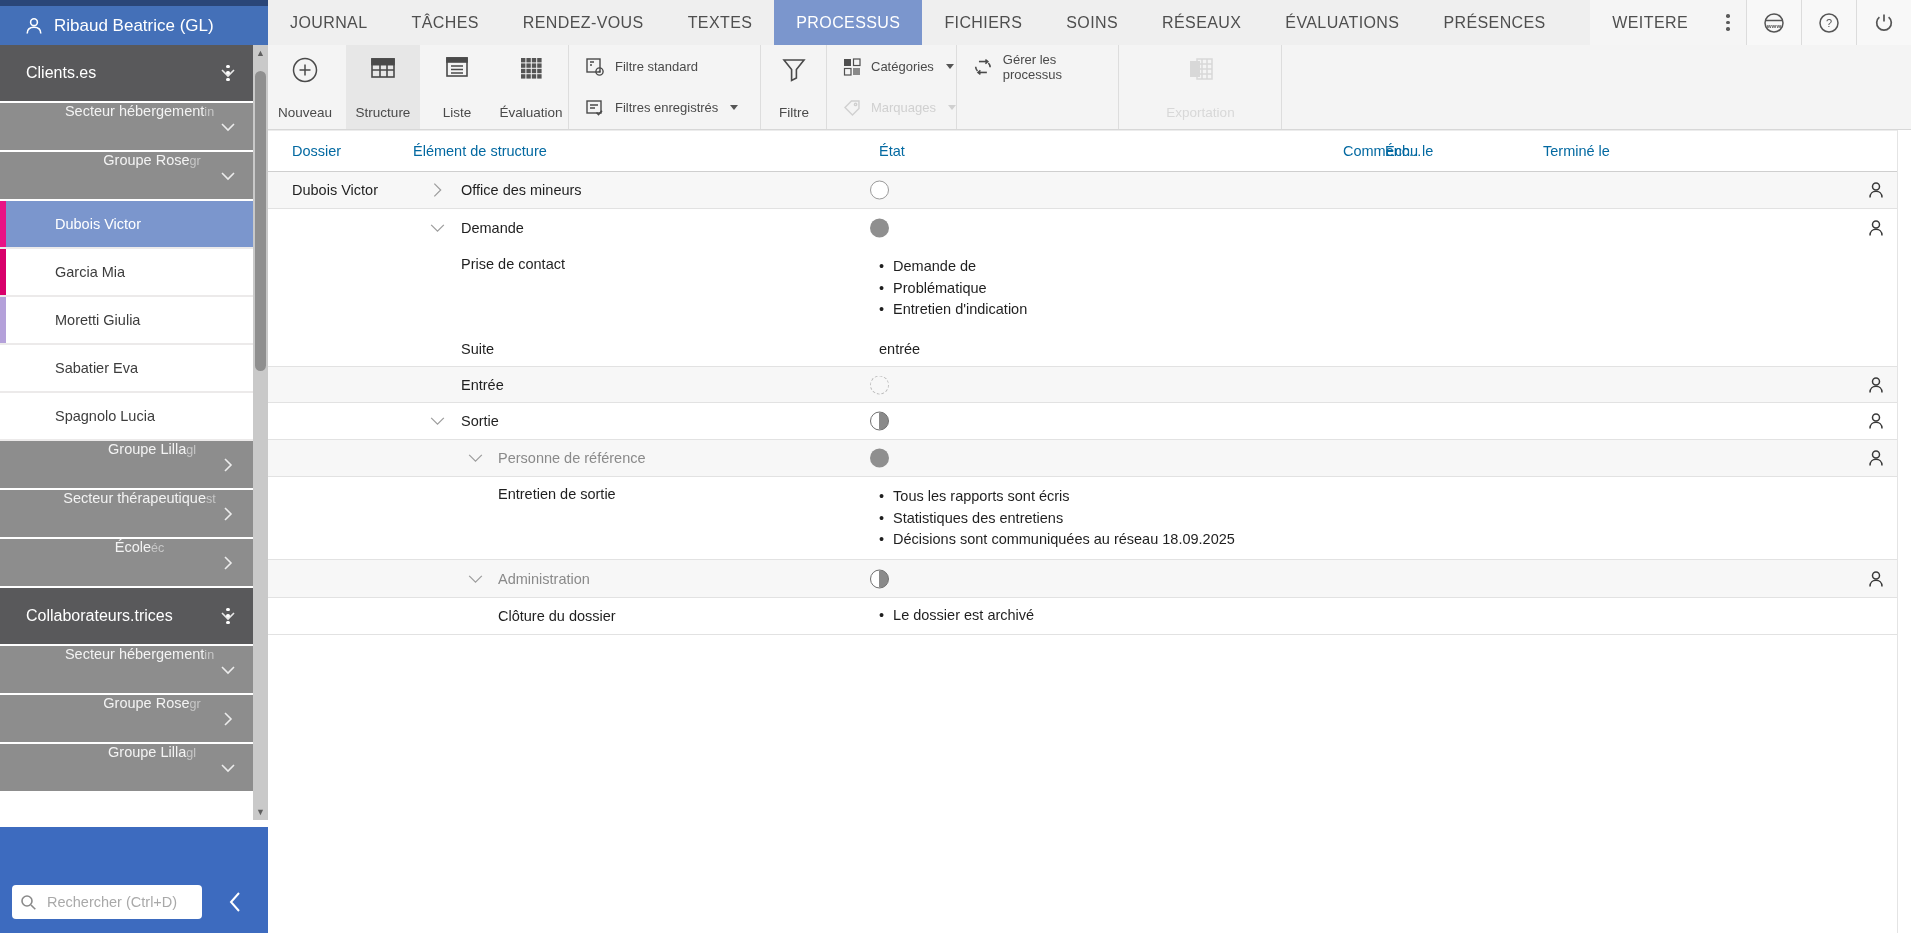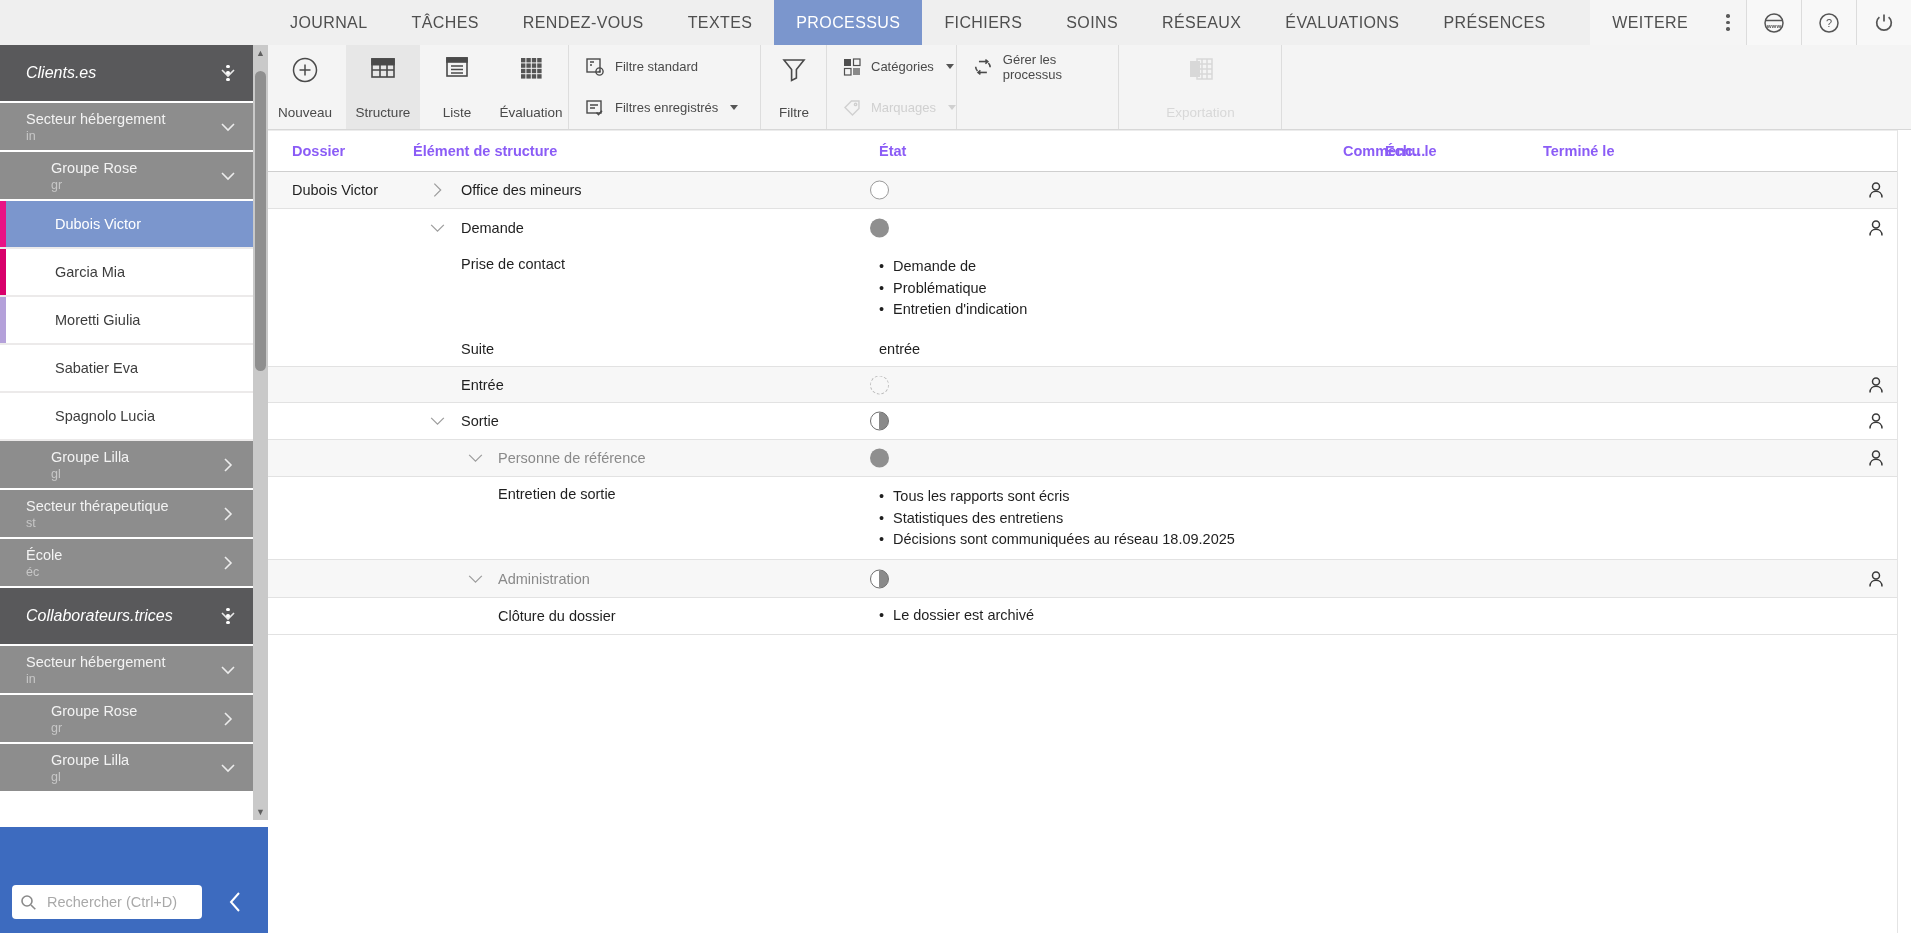--- a/index.html
+++ b/index.html
@@ -17,24 +17,24 @@
   .tab.active{background:#7b96cd;color:#fff;}
   .top-right{position:absolute;right:0;top:0;height:45px;display:flex;align-items:stretch;background:#f5f5f5;}
   .kebab{display:flex;flex-direction:column;justify-content:center;align-items:center;gap:3px;width:36px;cursor:pointer;}
   .kebab i{width:3.5px;height:3.5px;border-radius:50%;background:#5a5a5a;}
   .icon-btn{width:54px;display:flex;align-items:center;justify-content:center;border-left:1px solid #dcdcdc;cursor:pointer;background:#f8f8f8;}
 
   
   .sidebar{position:absolute;left:0;top:45px;width:268px;height:888px;background:#fff;}
   .sb-list{position:absolute;left:0;top:0;width:253px;}
   .sb-header{height:56px;background:#59595b;color:#fff;display:flex;align-items:center;
-             padding:0 12px 0 26px;font-size:16px;margin-bottom:2px;cursor:pointer;font-style:italic;}
+             padding:0 12px 0 26px;font-size:16px;margin-bottom:2px;cursor:pointer;}
   .sb-header .lbl{flex:1;}
   .sb-group{height:47px;background:#8d8d8d;color:#fff;margin-bottom:2px;position:relative;
-            display:flex;flex-direction:column;justify-content:center;cursor:pointer;box-sizing:border-box;}
+            display:flex;flex-direction:row;justify-content:center;cursor:pointer;box-sizing:border-box;}
   .sb-group .t{font-size:14.5px;color:#f3f3f3;}
   .sb-group .s{font-size:12.5px;color:#c7c7c7;margin-top:2px;}
   .sb-group.ind0{padding-left:26px;}
   .sb-group.ind1{padding-left:51px;}
   .sb-group .chev,.sb-header .chev{position:absolute;right:16px;top:50%;transform:translateY(-50%);}
   .sb-header{position:relative;}
   .sb-client{height:48px;background:#fff;border-bottom:2px solid #eceaea;position:relative;
              display:flex;align-items:center;padding-left:55px;font-size:14.5px;color:#3d3d3d;cursor:pointer;box-sizing:border-box;}
   .sb-client.selected{background:#7b96cd;color:#fff;}
   .sb-client .stripe{position:absolute;left:0;top:0;bottom:0;width:6px;}
@@ -64,21 +64,21 @@
   .tbtn.disabled{color:#d8d8d8;cursor:default;}
   .tb-stack{display:flex;flex-direction:column;justify-content:flex-start;padding-top:1px;}
   .tb-row{height:41px;display:flex;align-items:center;gap:10px;padding-left:16px;font-size:13px;color:#4a4a4a;cursor:pointer;}
   .tb-row.disabled{color:#d0d0d0;cursor:default;}
   .caret{width:0;height:0;border-left:4.5px solid transparent;border-right:4.5px solid transparent;border-top:5px solid #555;margin-left:2px;}
   .tb-row.disabled .caret{border-top-color:#d0d0d0;}
 
   
   .grid-header{position:absolute;left:0;top:85px;width:1629px;height:42px;border-top:1px solid #ececec;
                border-bottom:1px solid #cfcfcf;box-sizing:border-box;background:#fff;}
-  .grid-header span{position:absolute;top:50%;transform:translateY(-50%);font-size:14.5px;font-weight:bold;color:#8b5cf6;cursor:pointer;}
+  .grid-header span{position:absolute;top:50%;transform:translateY(-50%);font-size:14.5px;font-weight:normal;color:#0369a1;cursor:pointer;}
   .rows{position:absolute;left:0;top:127px;width:1629px;}
   .trow{position:relative;box-sizing:border-box;background:#fff;}
   .trow.shaded{background:#f7f7f7;}
   .trow.bdr{border-bottom:1px solid #e2e2e2;}
   .cell{position:absolute;top:50%;transform:translateY(-50%);font-size:14.5px;color:#1f1f1f;white-space:nowrap;}
   .cell.topal{top:9px;transform:none;}
   .cell.muted{color:#8a8a8a;}
   .circle{width:19px;height:19px;border-radius:50%;box-sizing:border-box;}
   .circle.empty{border:1.7px solid #9a9a9a;background:#fff;}
   .circle.filled{background:#8f8f8f;}
@@ -86,20 +86,29 @@
   .circle.half{border:1.7px solid #6f6f6f;background:linear-gradient(90deg,#fff 50%,#8a8a8a 50%);}
   ul.blts{list-style:none;margin:0;padding:0;}
   ul.blts li{font-size:14.5px;color:#1f1f1f;line-height:21.5px;white-space:nowrap;}
   ul.blts li::before{content:"•";margin-right:9px;color:#1f1f1f;}
   .right-edge{position:absolute;left:1629px;top:85px;bottom:0;width:1px;background:#e4e4e4;}
 </style>
 </head>
 <body>
 
 <header class="topbar">
+  <div class="user-box">
+    <span>
+      <svg width="20" height="20" viewBox="0 0 20 20" fill="none" stroke="#fff" stroke-width="1.6">
+        <circle cx="10" cy="6.2" r="3.4"></circle>
+          <path d="M3.2 17.5c0-4.2 3-6.3 6.8-6.3s6.8 2.1 6.8 6.3"></path>
+      </svg>
+    </span>
+    <span>Ribaud Beatrice (GL)</span>
+  </div>
   <nav class="tabs" id="tabs">
       <div class="tab">JOURNAL</div>
       <div class="tab">TÂCHES</div>
       <div class="tab">RENDEZ-VOUS</div>
       <div class="tab">TEXTES</div>
       <div class="tab active">PROCESSUS</div>
       <div class="tab">FICHIERS</div>
       <div class="tab">SOINS</div>
       <div class="tab">RÉSEAUX</div>
       <div class="tab">ÉVALUATIONS</div>

